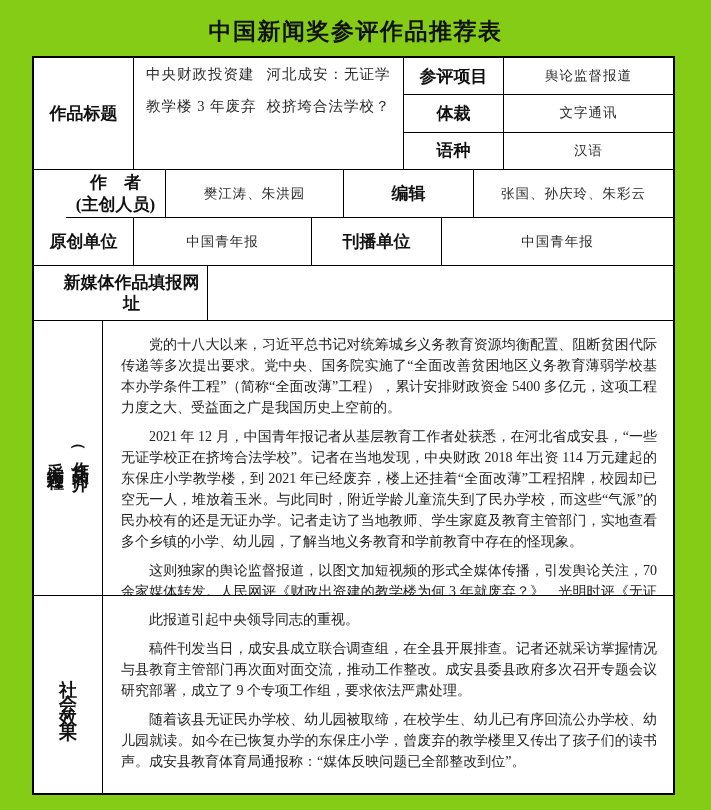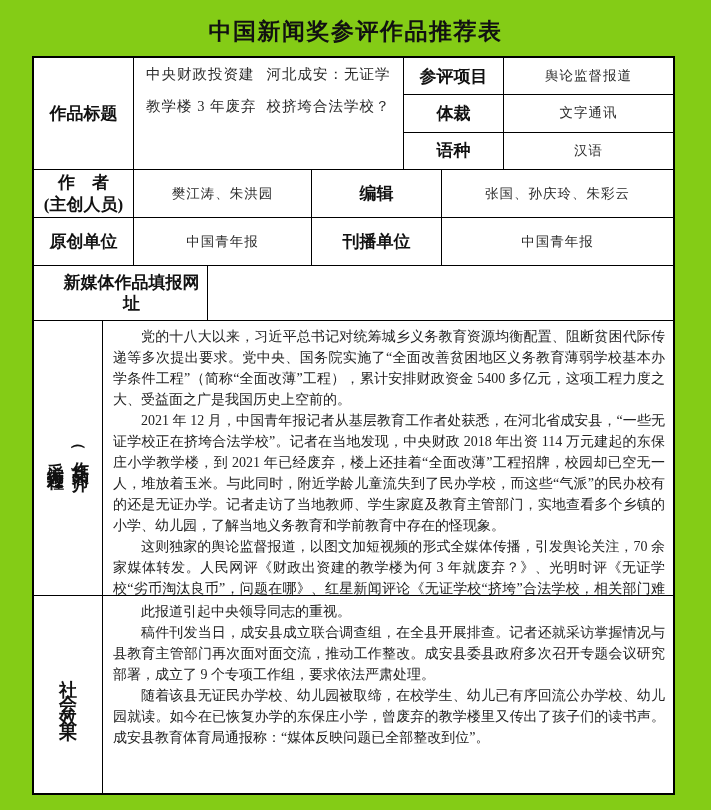--- a/index.html
+++ b/index.html
@@ -13,21 +13,21 @@
     text-align:center; font-size:23px; font-weight:bold; letter-spacing:1.5px;
     color:#111;
   }
   .form-table {
     position:absolute; left:32px; top:56px; width:643px; height:739px;
     border:2px solid #000; box-sizing:border-box;
     display:flex; flex-direction:column; background:#fff;
   }
   .row { display:flex; border-bottom:1px solid #000; box-sizing:border-box; flex:0 0 auto; }
   .row.last { border-bottom:none; flex:1 1 auto; }
-  .r1 { height:112px; } .r2 { height:48px; } .r3 { height:48px;justify-content:space-between; }
+  .r1 { height:112px; } .r2 { height:48px;margin-left:32px; } .r3 { height:48px;justify-content:space-between; }
   .r4 { height:49px; } .r5 { height:55px; } .r6 { height:275px; }
   .cell {
     box-sizing:border-box; border-right:1px solid #000;
     display:flex; align-items:center; justify-content:center;
     overflow:hidden;
   }
   .cell.no-br { border-right:none; }
   .label { font-weight:bold; font-size:17px; color:#111; text-align:center; line-height:1.25; }
   .value { font-size:13.5px; color:#2b2b2b; letter-spacing:1px; }
   .w-label { width:100px; flex:0 0 100px; }
@@ -64,21 +64,21 @@
   .v-single {
     writing-mode:vertical-rl; text-orientation:upright;
     font-weight:bold; font-size:18px; letter-spacing:15px; color:#111;
   }
   .text-cell {
     flex:1 1 auto; border-right:none; box-sizing:border-box;
     display:block; padding:5px 8px 4px 10px;
     font-size:14px; line-height:21px; color:#222;
     text-align:justify; overflow:hidden;
   }
-  .text-cell p { margin:0; text-indent:2em; }
+  .text-cell p { margin:8px; text-indent:2em; }
   .url-label-cell { padding-left:22px; }
 </style>
 </head>
 <body>
 
 <div class="page">
 
   <div class="doc-title">中国新闻奖参评作品推荐表</div>
 
   <div class="form-table">

